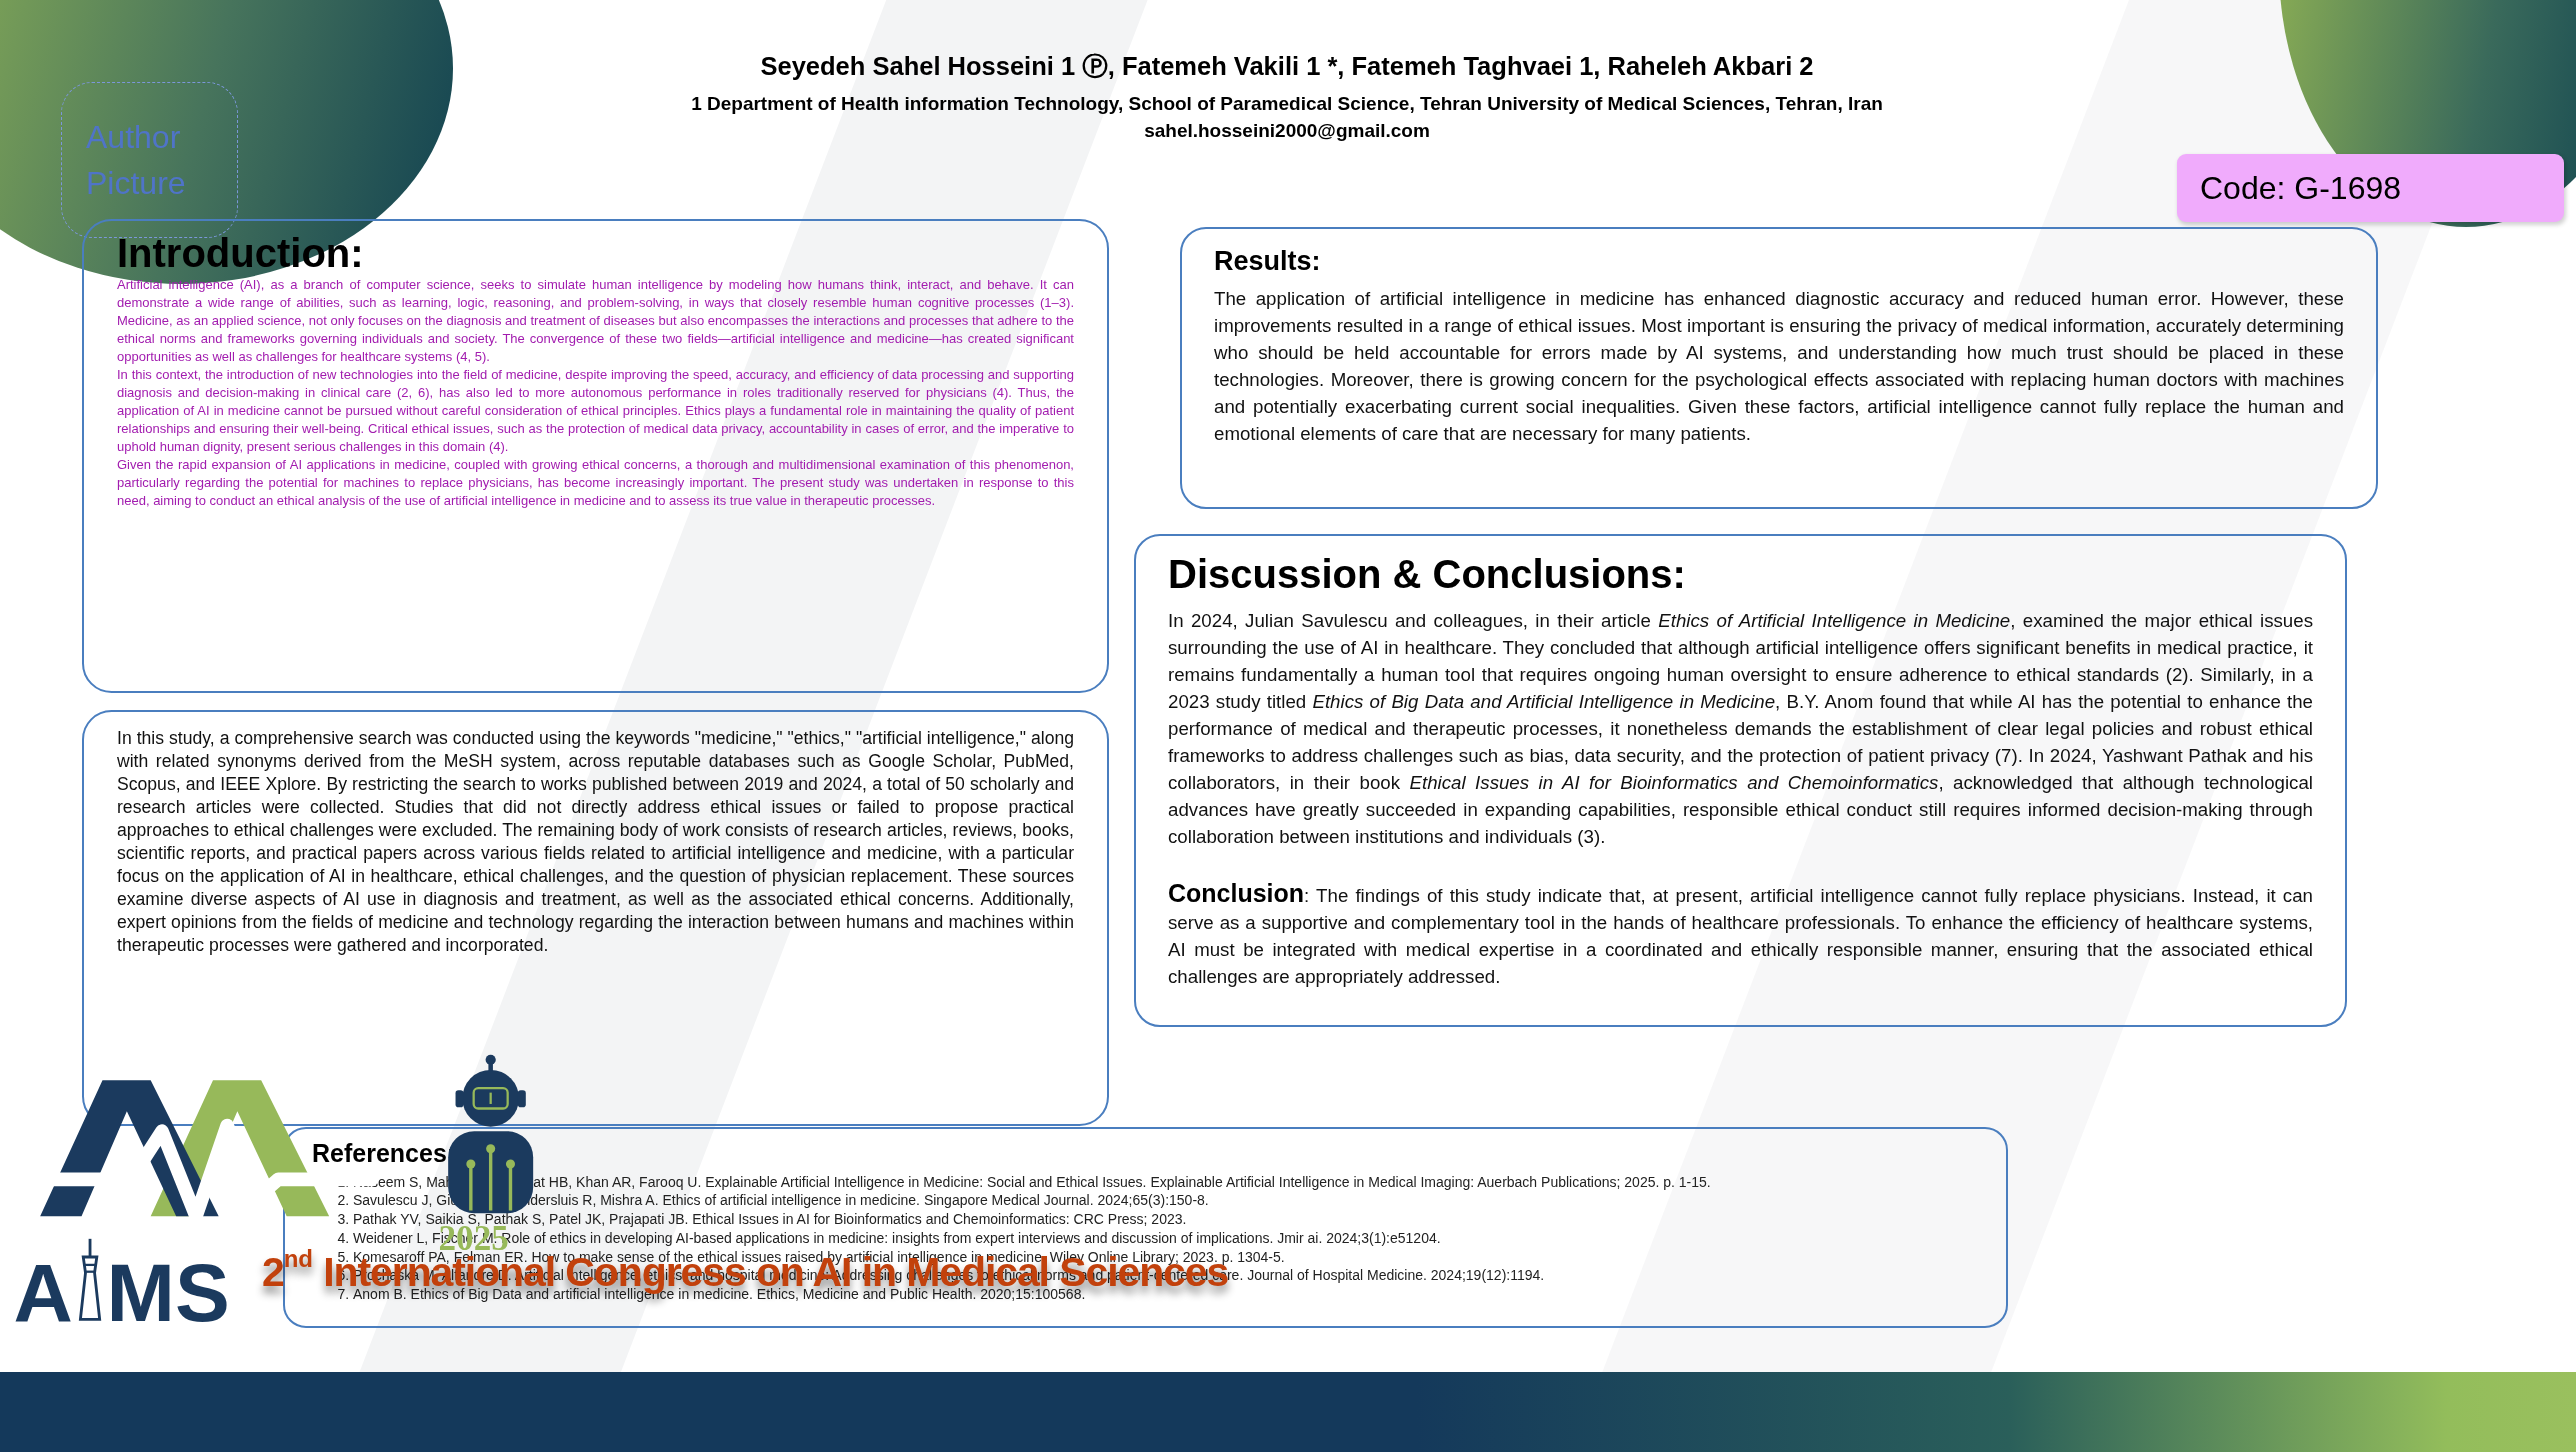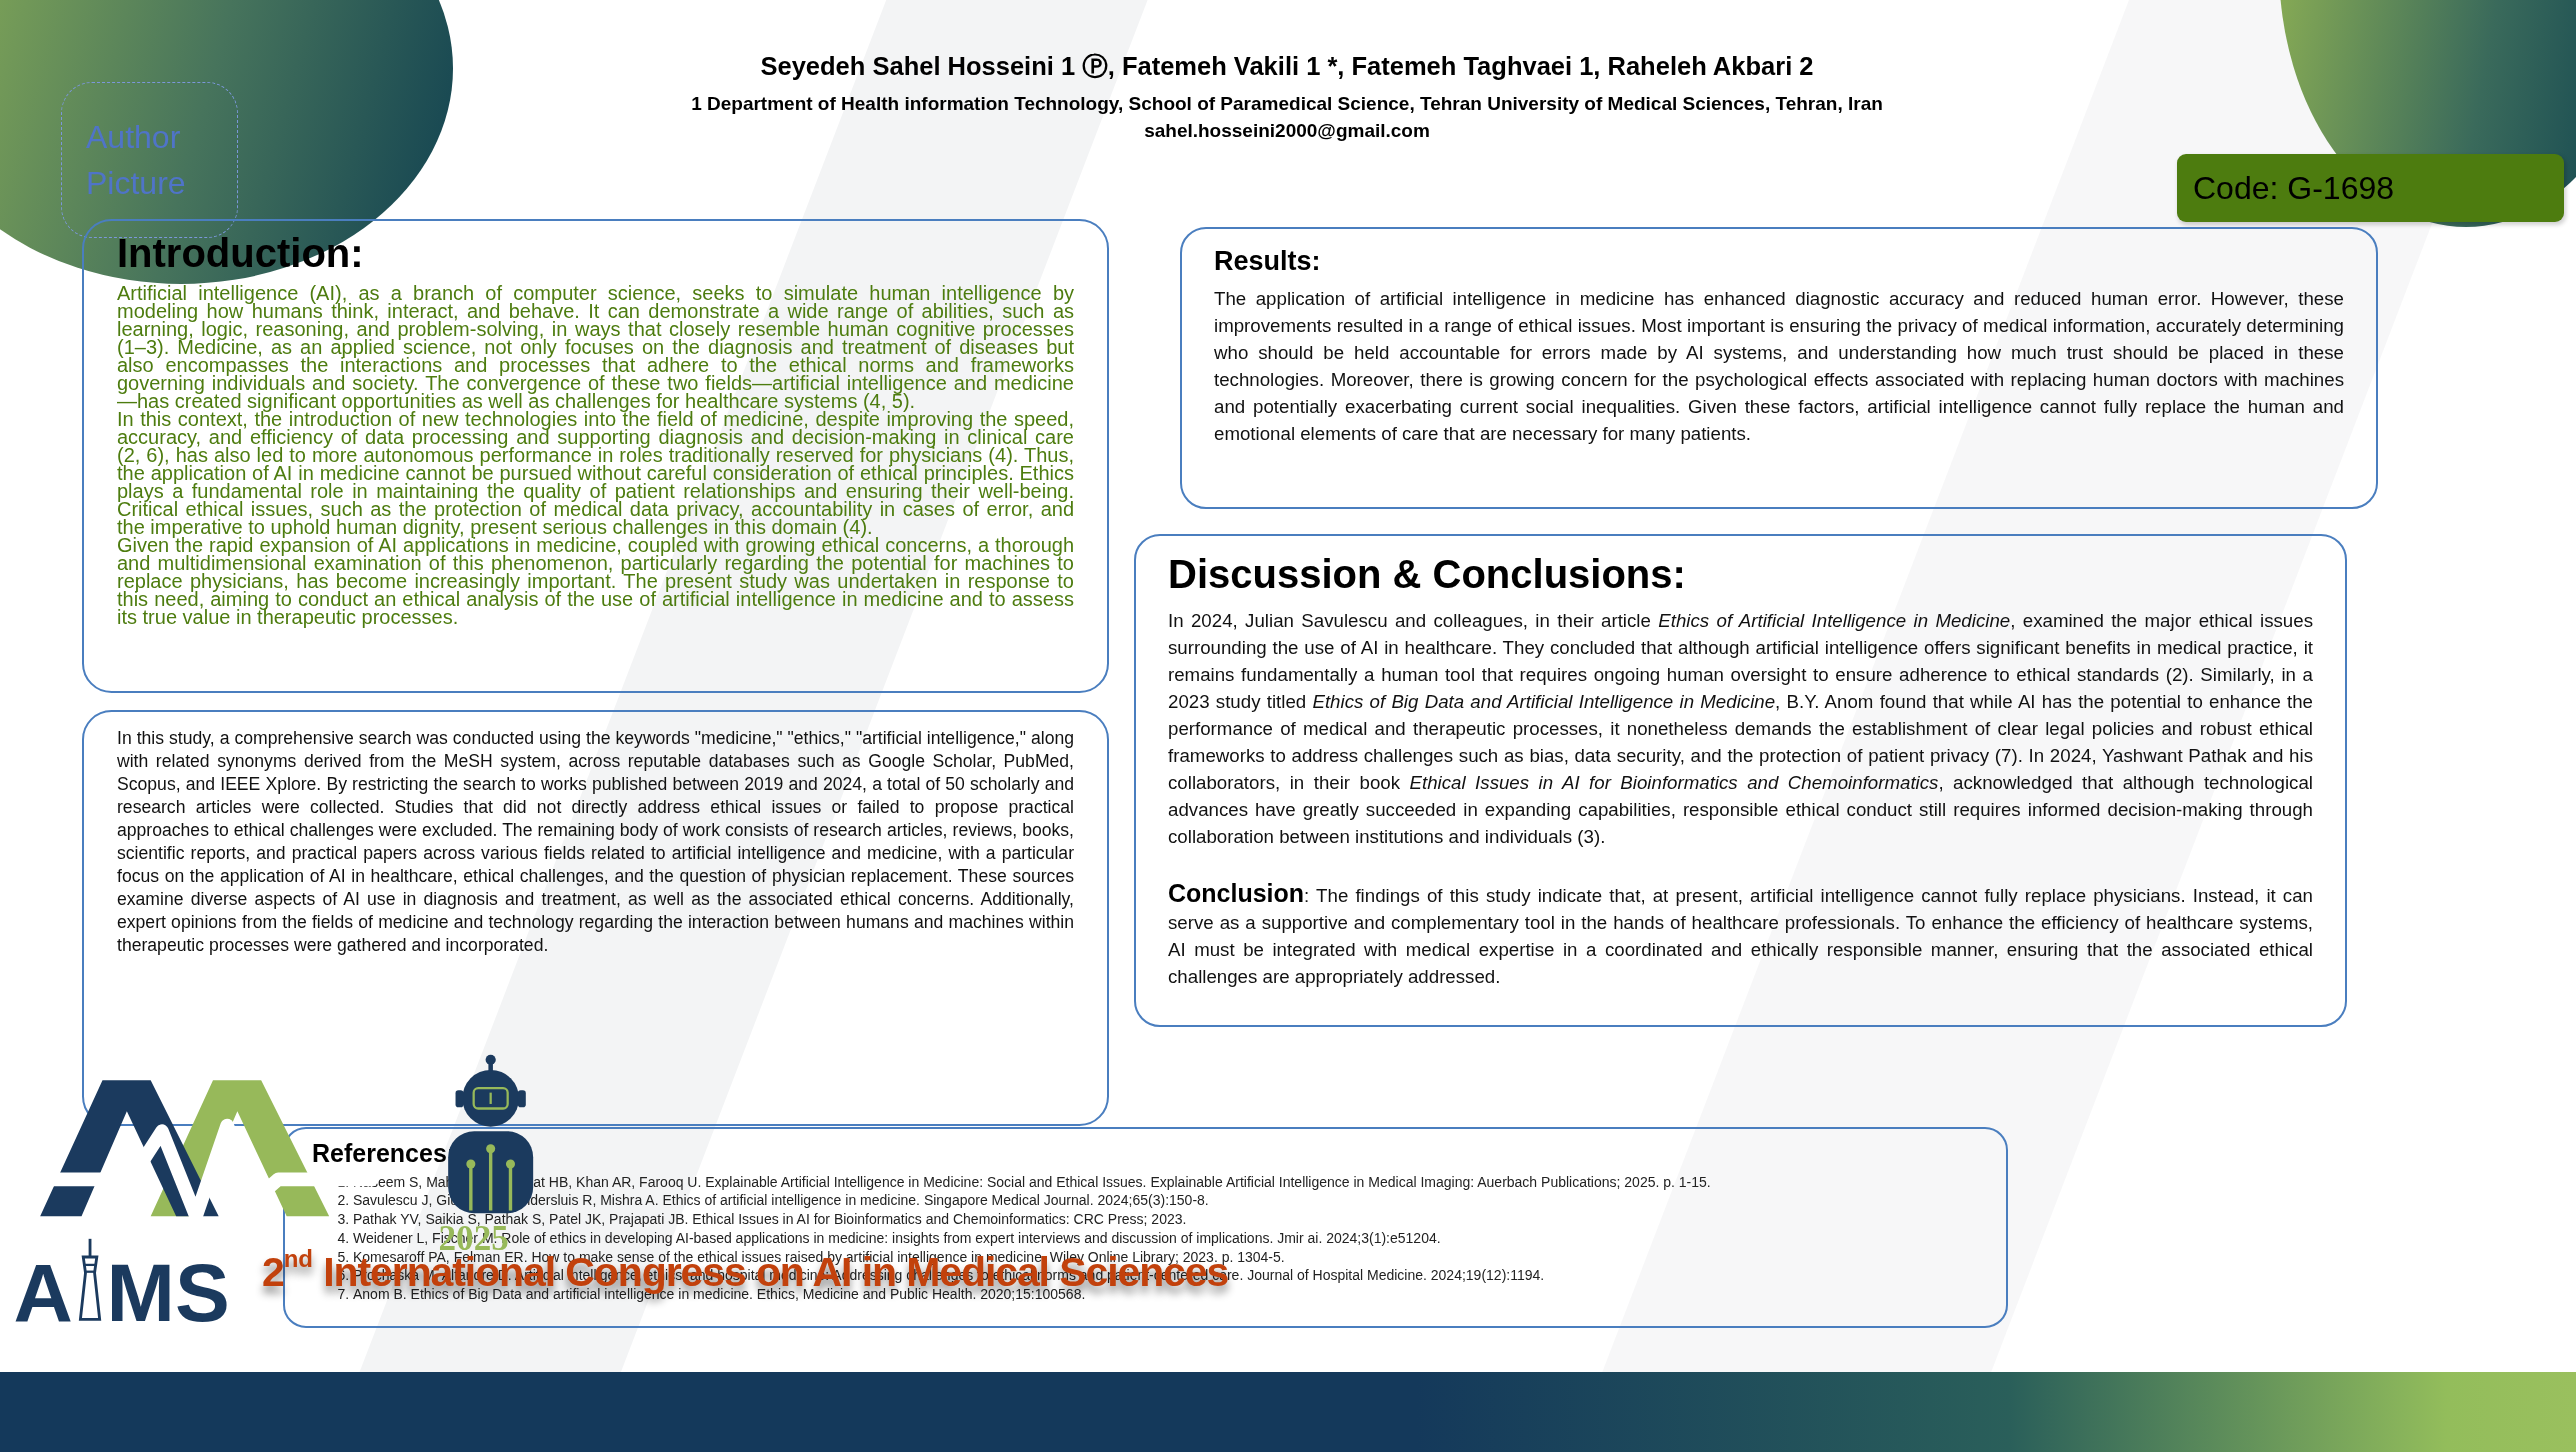--- a/index.html
+++ b/index.html
@@ -24,36 +24,36 @@
     display:flex; flex-direction:column; justify-content:center; padding-left:24px; line-height:1.45; }
 
   
   .header { position:absolute; left:397px; top:35px; width:1780px; text-align:center; color:#000; z-index:2; }
   .title { font-size:35px; font-weight:bold; letter-spacing:-0.6px; }
   .authors { font-size:25.5px; font-weight:bold; margin-top:13.6px; }
   .affiliation { font-size:19px; font-weight:bold; margin-top:9px; }
   .email { font-size:19px; font-weight:bold; margin-top:5.7px; }
 
   .code-box { position:absolute; left:2177px; top:154px; width:387px; height:68px; z-index:2;
-    background:#4d7c0f; border-radius:9px; display:flex; align-items:center; padding-left:16px;
+    background:#f0abfc; border-radius:9px; display:flex; align-items:center; padding-left:23px;
     font-size:32px; color:#000; box-shadow:1.1px 2.3px 4.5px rgba(0,0,0,.18); }
 
   
   .panel { position:absolute; border:2.3px solid #4a7ebf; background:transparent; z-index:2; }
   .panel-intro { left:82px; top:219px; width:1027px; height:474px; border-radius:29.5px; padding:10.2px 33px; }
   .panel-methods { left:82px; top:710px; width:1027px; height:416px; border-radius:29.5px; padding:14.7px 33px; }
   .panel-results { left:1180px; top:227px; width:1198px; height:282px; border-radius:26px; padding:17px 32px; }
   .panel-discussion { left:1134px; top:534px; width:1213px; height:493px; border-radius:26px; padding:16px 32px; }
   .panel-references { left:283px; top:1127px; width:1725px; height:201px; border-radius:23px; padding:10.2px 27px; }
 
   .h-big { font-size:40px; font-weight:bold; color:#000; }
   .h-results { font-size:27px; font-weight:bold; color:#000; margin-bottom:8px; }
   .h-refs { font-size:25px; font-weight:bold; color:#000; margin-bottom:4.5px; }
 
-  .body-intro { font-size:20px; line-height:18px; text-align:justify; color:#4d7c0f; margin-top:8px; }
+  .body-intro { font-size:13px; line-height:18px; text-align:justify; color:#a21caf; }
   .body-intro p { margin:0; }
   .body-methods { font-size:17.6px; line-height:23px; text-align:justify; color:#111; margin-top:0; }
   .body-flow { font-size:18.7px; line-height:27px; text-align:justify; color:#111; }
   .conclusion-para { margin-top:29.5px; }
   .conclusion-label { font-size:25px; font-weight:bold; color:#000; }
 
   .refs-list { margin:0; padding-left:41px; font-size:14px; line-height:18.7px; color:#222; }
 
   .congress { position:absolute; left:262px; top:1245px; z-index:5; font-weight:bold; color:#c2410c;
     font-size:41px; letter-spacing:-1.1px; white-space:nowrap;

